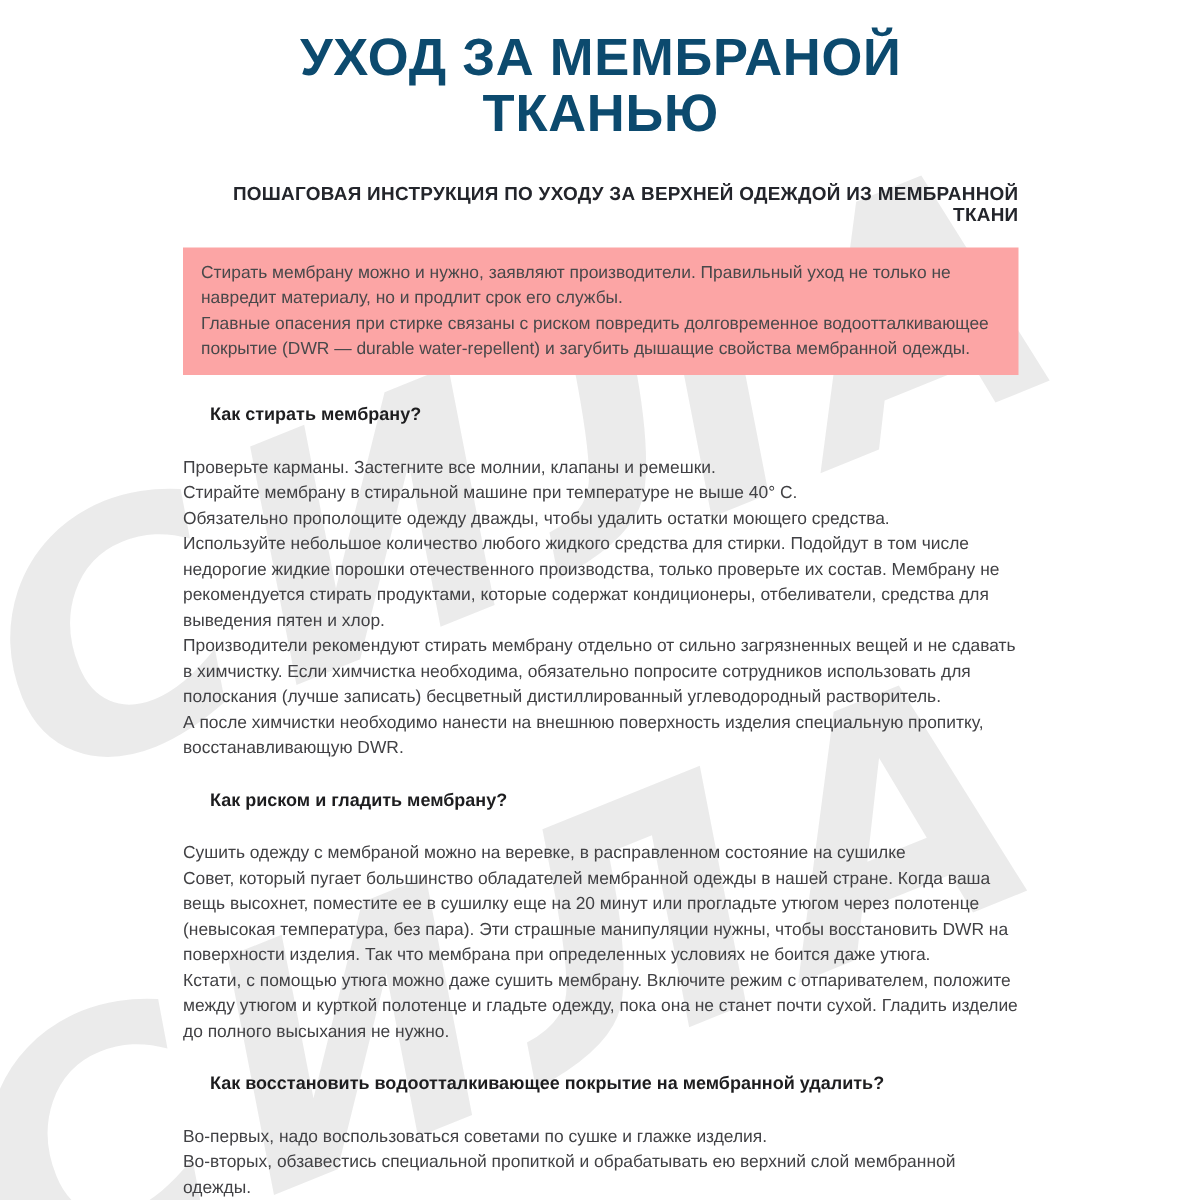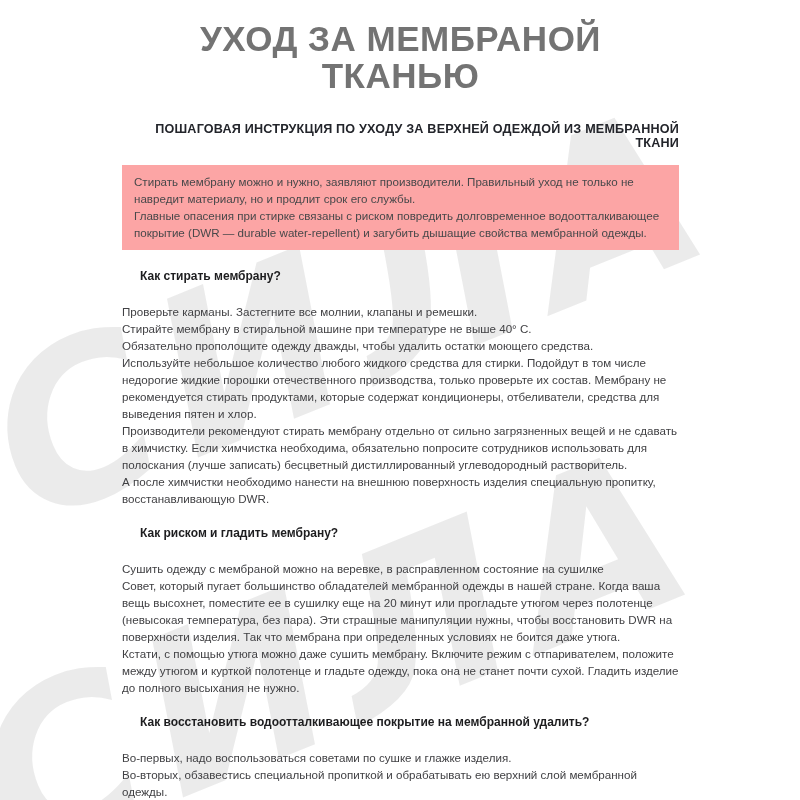--- a/index.html
+++ b/index.html
@@ -14,21 +14,21 @@
     color:rgba(25,25,25,0.085);
     transform:rotate(-22deg);
     user-select:none;pointer-events:none;
   }
   .wm1{left:-25px;top:205px;}
   .wm2{left:-40px;top:545px;}
   .content{position:relative;z-index:1;padding:17px 121px 0 122px;}
   .title{
     margin:4px 0 0;text-align:center;
     font-size:35px;font-weight:800;letter-spacing:.5px;line-height:1.05;
-    color:#737373;
+    color:#0c4a6e;
   }
   .subtitle{
     margin-top:27px;text-align:right;
     font-size:12.6px;font-weight:700;letter-spacing:.2px;
     color:#23252b;
   }
   .intro{
     margin-top:15px;background:#fca5a5;padding:8px 16px 9px 12px;
   }
   .intro p{margin:0;font-size:11.6px;line-height:17px;color:#48484a;}

